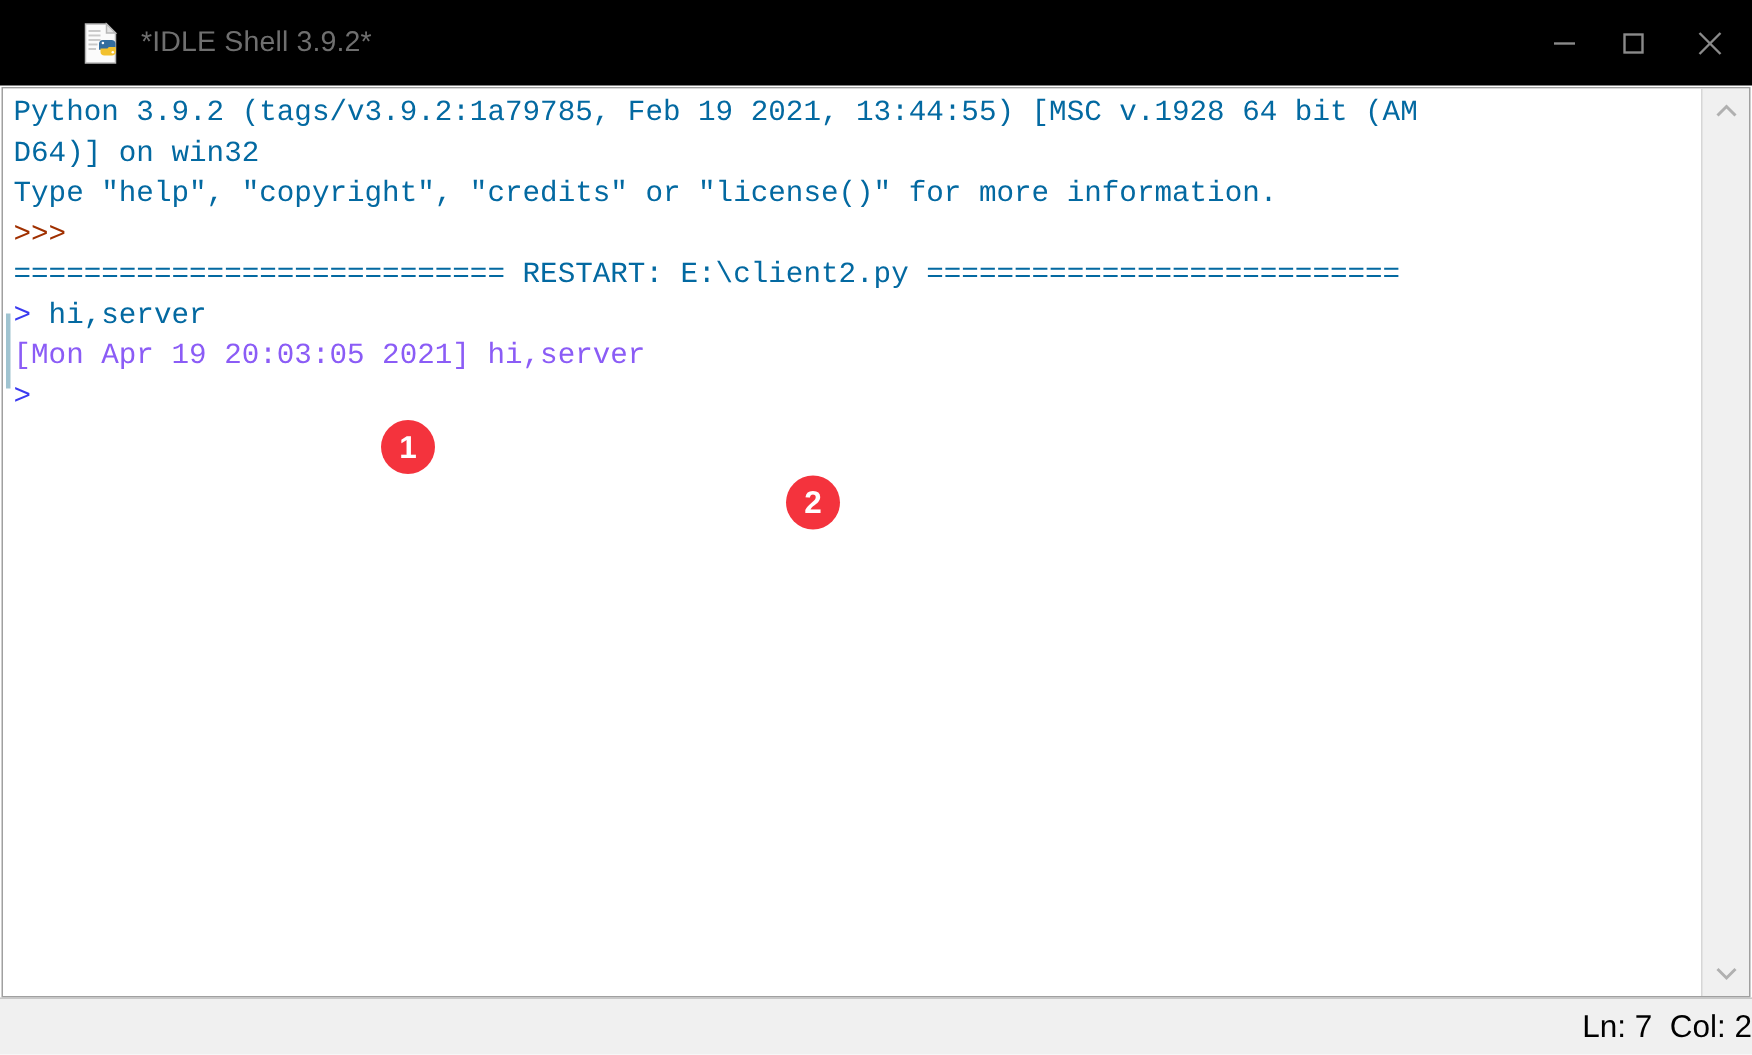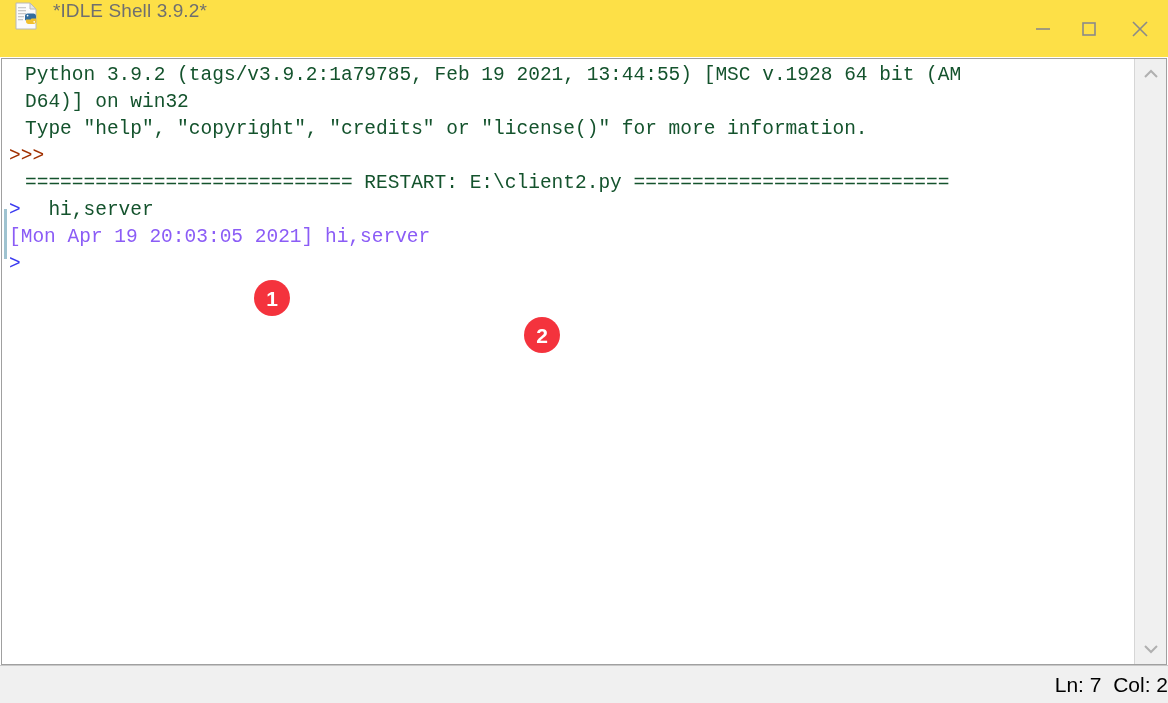--- a/index.html
+++ b/index.html
@@ -23,24 +23,25 @@
     box-sizing: border-box;
     display: flex;
     flex-direction: column;
   }
 
   
   .titlebar {
     position: relative;
     height: 57px;
     min-height: 57px;
-    background: #fde047;
-    display: flex;
-    align-items: flex-start;
+    background: #000000;
+    display: flex;
+    align-items: center;
     border-bottom: 1px solid #ffffff;
+    padding-left: 41px;
   }
   .title-icon {
     position: relative;
     width: 32px;
     height: 32px;
     margin-left: 11px;
     margin-right: 10px;
     flex: 0 0 auto;
   }
   .title-text {
@@ -120,21 +121,21 @@
     background: #ffffff;
     overflow: hidden;
     font-family: "Liberation Mono", "DejaVu Sans Mono", monospace;
     font-size: 19.5px;
     line-height: 27px;
     padding-top: 3px;
     white-space: pre;
     color: #000000;
   }
   .line { white-space: pre; height: 27px; }
-  .c-black  { color: #14532d; margin-left: 16px; }
+  .c-black  { color: #0369a1; }
   .c-blue   { color: #8b5cf6; }
   .c-prompt { color: #a03000; }
   .c-stdin  { color: #3a3af0; }
 
   
   .vscroll {
     width: 32px;
     flex: 0 0 32px;
     background: #f0f0f0;
     border-left: 1px solid #d6d6d6;

